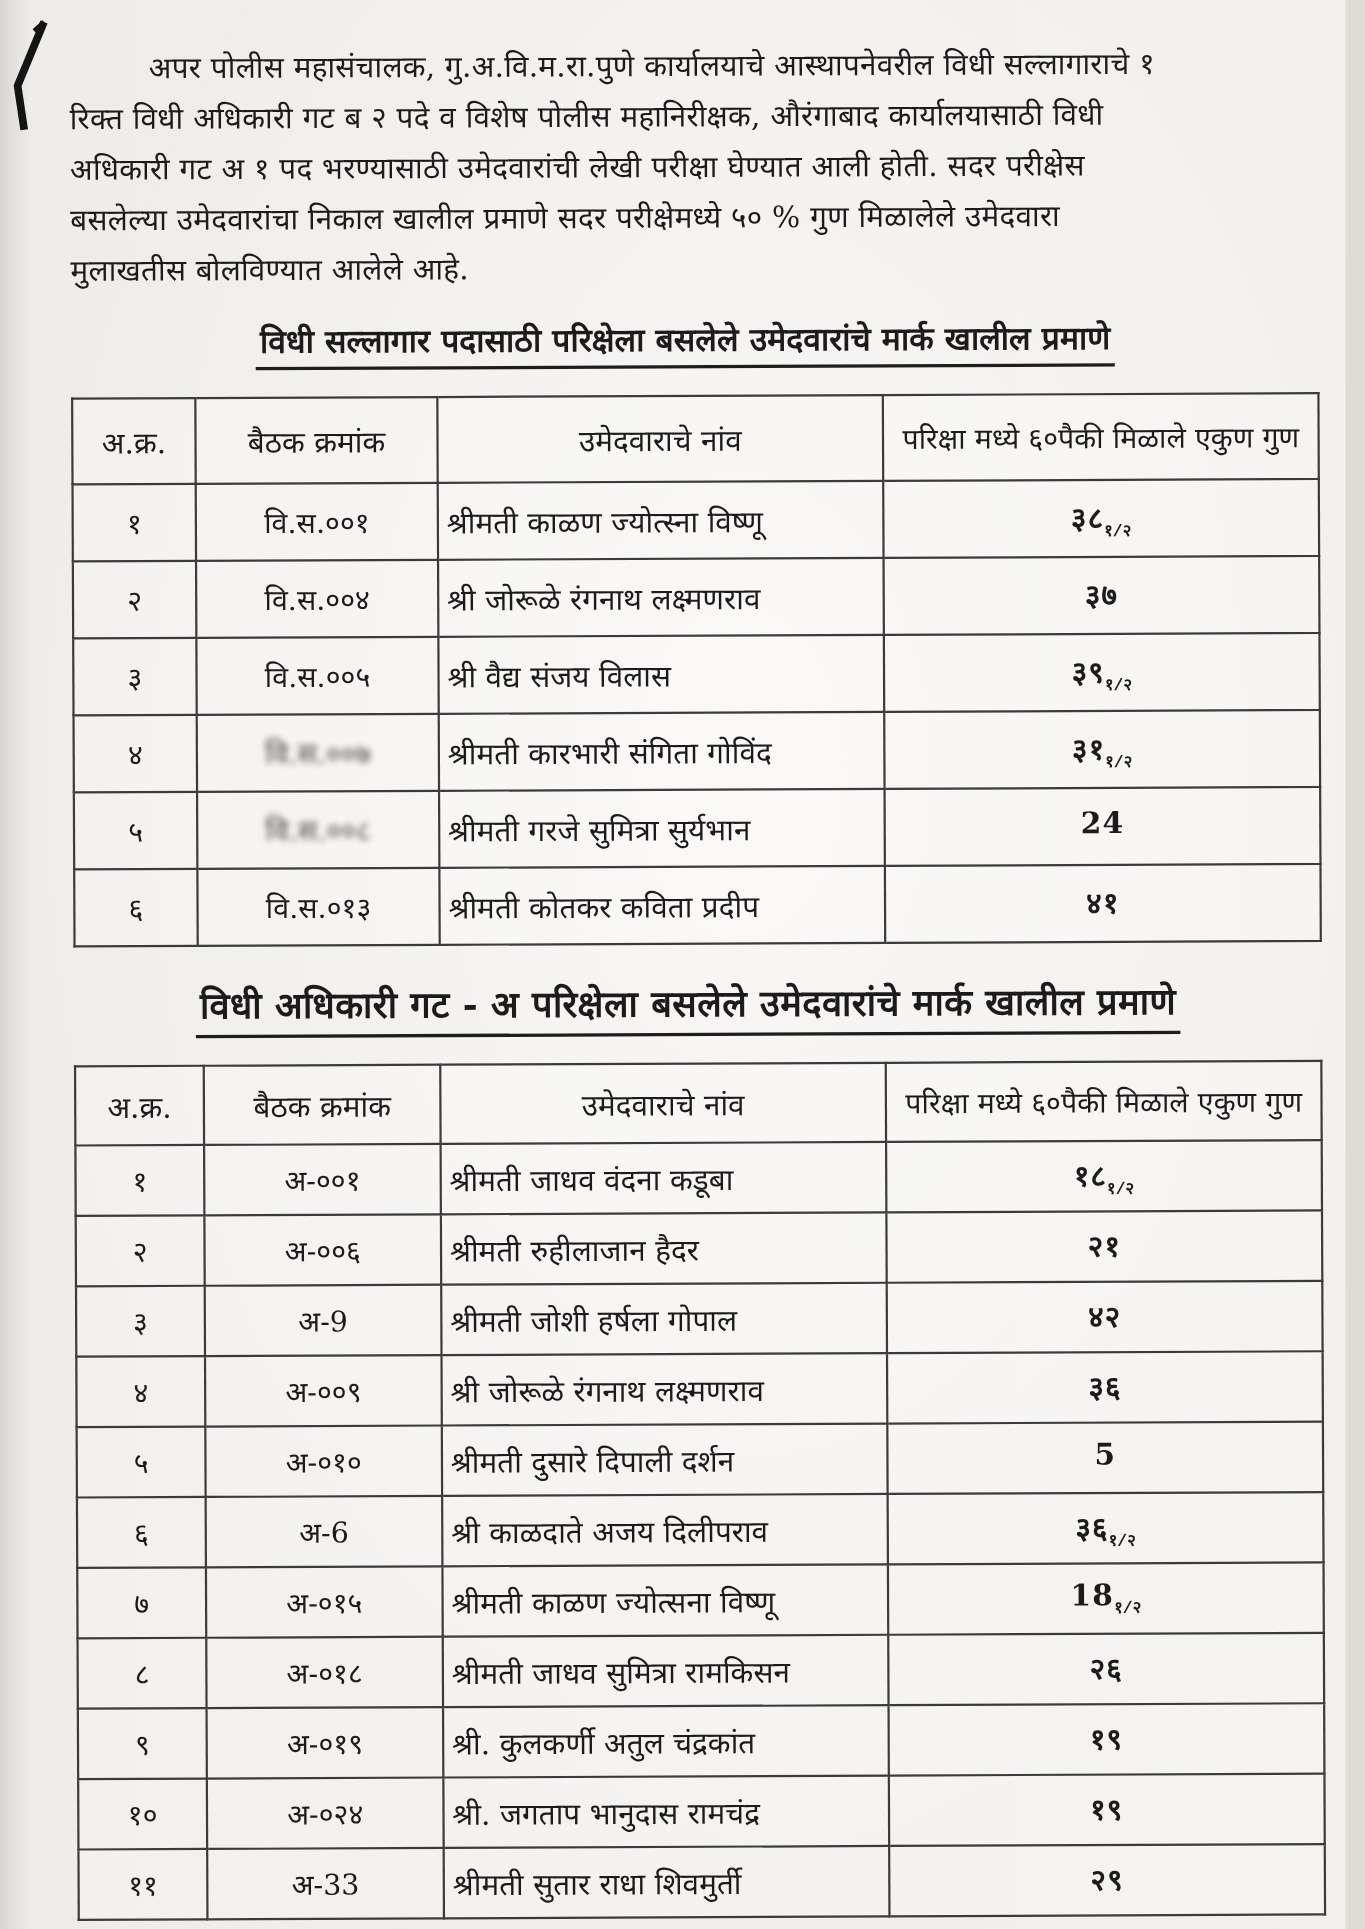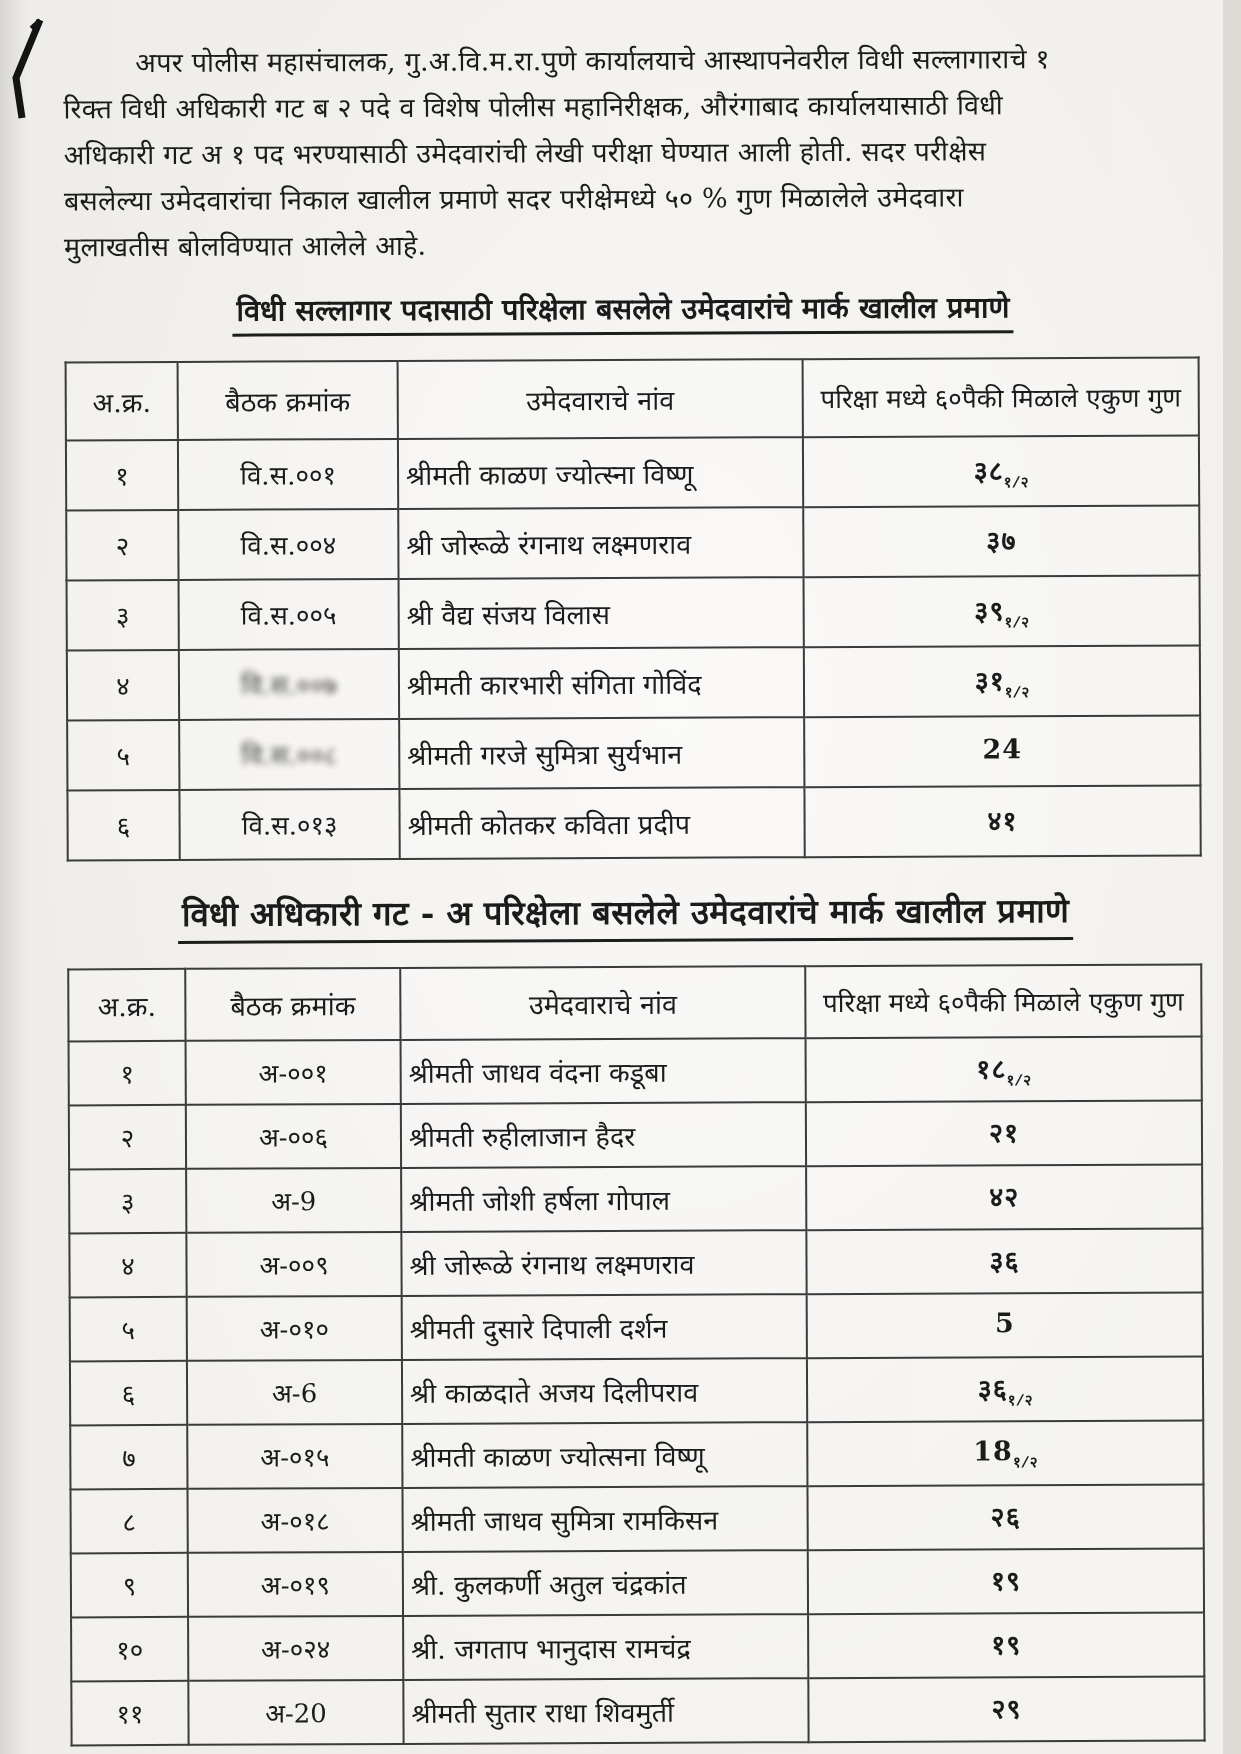--- a/index.html
+++ b/index.html
@@ -217,21 +217,21 @@
           <td class="marks"><span>१९</span><span class="frac"></span></td>
         </tr>
         <tr>
           <td class="sr">१०</td>
           <td class="seat">अ-०२४</td>
           <td class="name">श्री. जगताप भानुदास रामचंद्र</td>
           <td class="marks"><span>१९</span><span class="frac"></span></td>
         </tr>
         <tr>
           <td class="sr">११</td>
-          <td class="seat">अ-20</td>
+          <td class="seat">अ-33</td>
           <td class="name">श्रीमती सुतार राधा शिवमुर्ती</td>
           <td class="marks"><span>२९</span><span class="frac"></span></td>
         </tr>
       </tbody>
     </table>
 
   </div>
 </div>
 
 </body></html>

